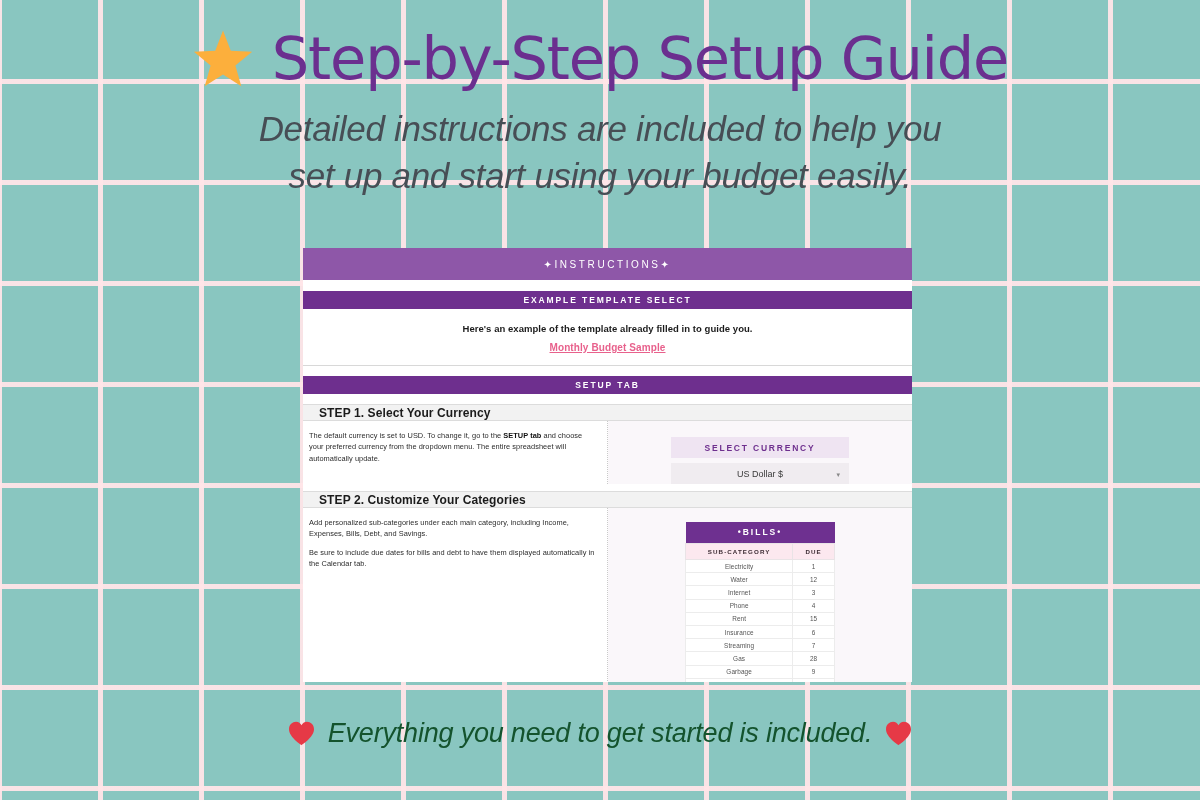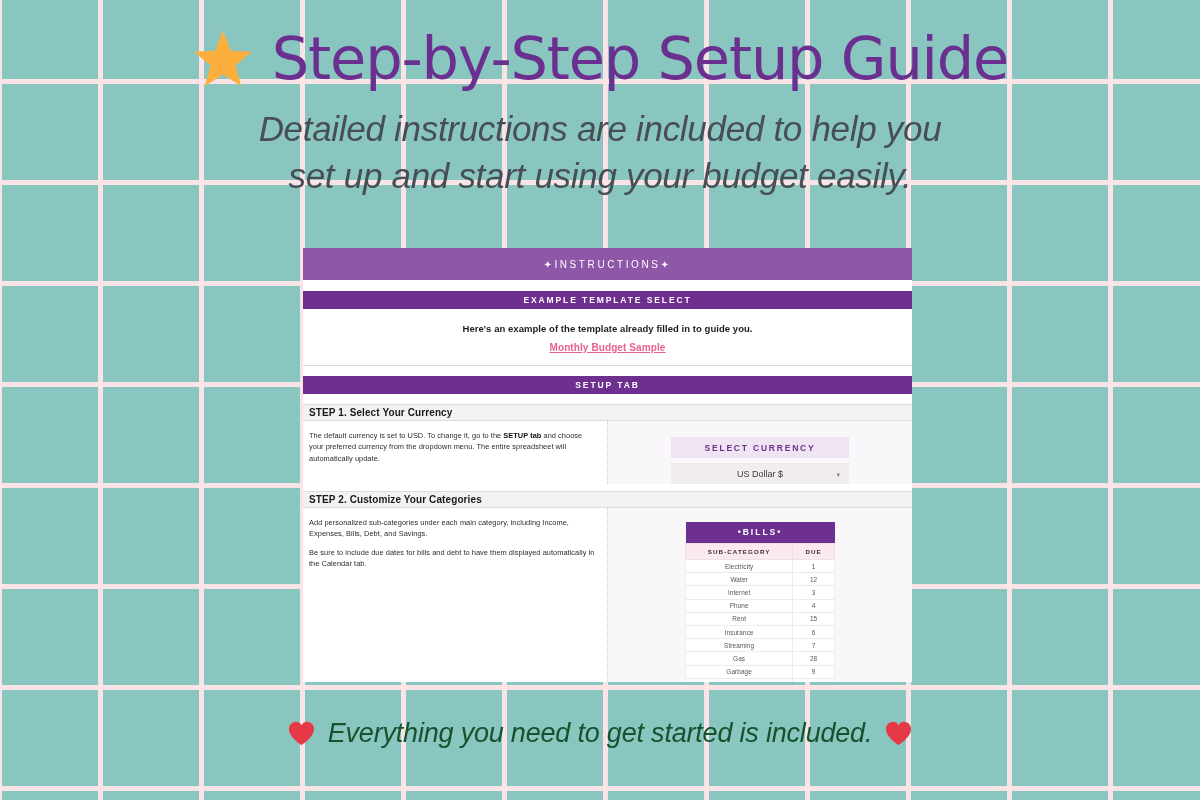--- a/index.html
+++ b/index.html
@@ -78,22 +78,22 @@
   }
   .rule { height:1px; background:#d8d8d8; }
 
   .spacer-sm { height:10px; background:#ffffff; }
   .spacer-xs { height:7px; background:#ffffff; }
 
   .step-label {
     background:#f2f2f2;
     height:17px;
     display:flex; align-items:center;
-    padding-left:6px;
-    font-size:10px; font-weight:bold; color:#1b1b1b;
+    padding-left:16px;
+    font-size:12px; font-weight:bold; color:#1b1b1b;
     letter-spacing:0.1px;
     border-top:1px solid #dcdcdc;
     border-bottom:1px solid #dcdcdc;
   }
 
   .step-row { display:flex; background:#ffffff; }
   .step-left {
     width:305px; flex:0 0 305px;
     padding:9px 10px 10px 6px;
     border-right:1px dotted #c9c9c9;

